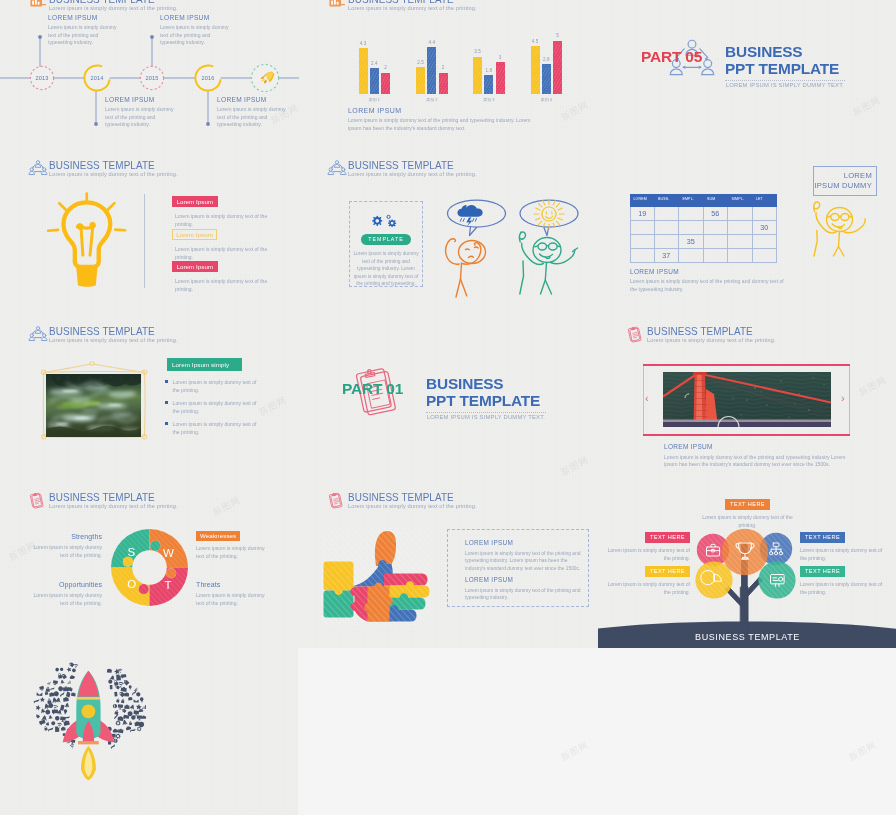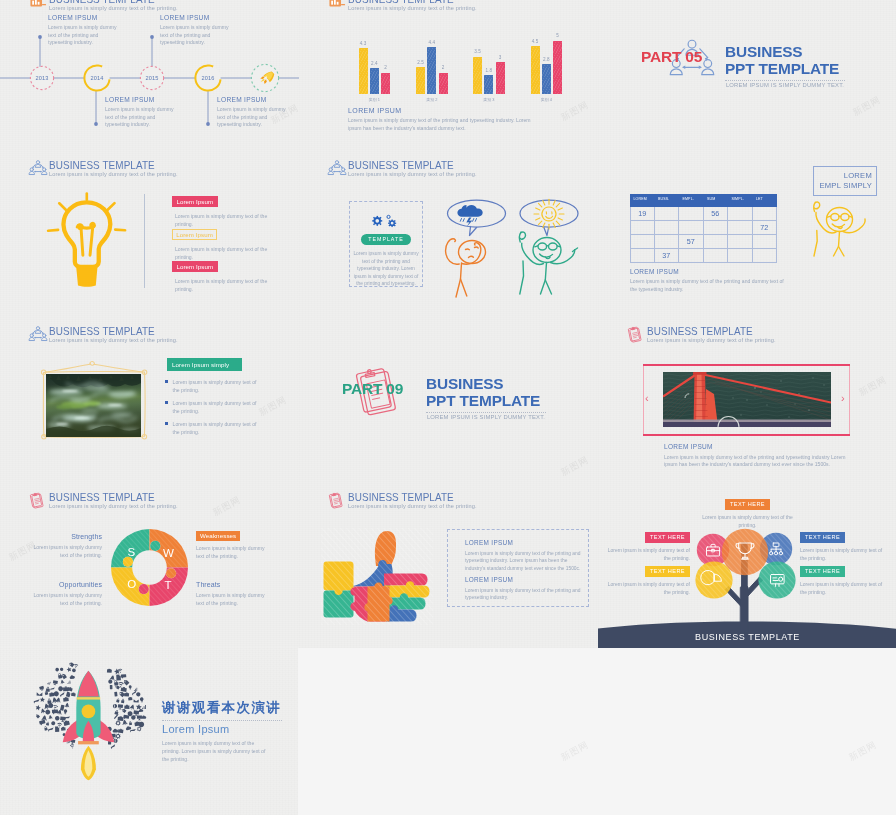--- a/index.html
+++ b/index.html
@@ -408,21 +408,21 @@
     </g>
   </svg>
 </div>
 
 <div class="slide" style="left:598px;top:149px;">
   <div class="paper"></div>
 
   <div style="position:absolute;left:215px;top:17px;width:62px;height:28px;border:0.9px solid #93a9d6;">
     <div style="position:absolute;right:4px;top:4px;text-align:right;font-size:7.6px;color:#5b7ab5;line-height:10px;letter-spacing:.25px;">
       <div>LOREM</div>
-      <div>EMPL SIMPLY</div>
+      <div>IPSUM DUMMY</div>
     </div>
   </div>
 
   <svg style="position:absolute;left:211px;top:55px;" width="60" height="58" viewBox="0 0 60 58">
     <g fill="none" stroke="#f6c21f" stroke-width="1.4" stroke-linecap="round" stroke-linejoin="round">
       <path d="M17.5 15.5 a13 12 0 1 1 26 0 a13 12 0 1 1 -26 0z"></path>
       <path d="M21.8 13 a4.1 3.5 0 1 1 8.2 0 a4.1 3.5 0 1 1 -8.2 0z"></path>
       <path d="M31.8 13 a4.1 3.5 0 1 1 8.2 0 a4.1 3.5 0 1 1 -8.2 0z"></path>
       <path d="M29.9 12.5 c0.8 -0.6 1.2 -0.6 1.9 0"></path>
       <path d="M21.6 12.2 L18.7 13.2"></path>
@@ -457,26 +457,26 @@
             <div style="width:24.5px;height:14.1px;box-sizing:border-box;border-right:0.7px solid #aebcdb;border-bottom:0.7px solid #aebcdb;color:#4a6fb5;font-size:7.2px;display:flex;align-items:center;justify-content:center;">56</div>
             <div style="width:24.5px;height:14.1px;box-sizing:border-box;border-right:0.7px solid #aebcdb;border-bottom:0.7px solid #aebcdb;color:#4a6fb5;font-size:7.2px;display:flex;align-items:center;justify-content:center;"></div>
             <div style="width:24.5px;height:14.1px;box-sizing:border-box;border-right:0.7px solid #aebcdb;border-bottom:0.7px solid #aebcdb;color:#4a6fb5;font-size:7.2px;display:flex;align-items:center;justify-content:center;"></div>
           </div>
           <div style="display:flex;height:14.1px;">
             <div style="width:24.5px;height:14.1px;box-sizing:border-box;border-right:0.7px solid #aebcdb;border-bottom:0.7px solid #aebcdb;border-left:0.7px solid #aebcdb;color:#4a6fb5;font-size:7.2px;display:flex;align-items:center;justify-content:center;"></div>
             <div style="width:24.5px;height:14.1px;box-sizing:border-box;border-right:0.7px solid #aebcdb;border-bottom:0.7px solid #aebcdb;color:#4a6fb5;font-size:7.2px;display:flex;align-items:center;justify-content:center;"></div>
             <div style="width:24.5px;height:14.1px;box-sizing:border-box;border-right:0.7px solid #aebcdb;border-bottom:0.7px solid #aebcdb;color:#4a6fb5;font-size:7.2px;display:flex;align-items:center;justify-content:center;"></div>
             <div style="width:24.5px;height:14.1px;box-sizing:border-box;border-right:0.7px solid #aebcdb;border-bottom:0.7px solid #aebcdb;color:#4a6fb5;font-size:7.2px;display:flex;align-items:center;justify-content:center;"></div>
             <div style="width:24.5px;height:14.1px;box-sizing:border-box;border-right:0.7px solid #aebcdb;border-bottom:0.7px solid #aebcdb;color:#4a6fb5;font-size:7.2px;display:flex;align-items:center;justify-content:center;"></div>
-            <div style="width:24.5px;height:14.1px;box-sizing:border-box;border-right:0.7px solid #aebcdb;border-bottom:0.7px solid #aebcdb;color:#4a6fb5;font-size:7.2px;display:flex;align-items:center;justify-content:center;">72</div>
+            <div style="width:24.5px;height:14.1px;box-sizing:border-box;border-right:0.7px solid #aebcdb;border-bottom:0.7px solid #aebcdb;color:#4a6fb5;font-size:7.2px;display:flex;align-items:center;justify-content:center;">30</div>
           </div>
           <div style="display:flex;height:14.1px;">
             <div style="width:24.5px;height:14.1px;box-sizing:border-box;border-right:0.7px solid #aebcdb;border-bottom:0.7px solid #aebcdb;border-left:0.7px solid #aebcdb;color:#4a6fb5;font-size:7.2px;display:flex;align-items:center;justify-content:center;"></div>
             <div style="width:24.5px;height:14.1px;box-sizing:border-box;border-right:0.7px solid #aebcdb;border-bottom:0.7px solid #aebcdb;color:#4a6fb5;font-size:7.2px;display:flex;align-items:center;justify-content:center;"></div>
-            <div style="width:24.5px;height:14.1px;box-sizing:border-box;border-right:0.7px solid #aebcdb;border-bottom:0.7px solid #aebcdb;color:#4a6fb5;font-size:7.2px;display:flex;align-items:center;justify-content:center;">57</div>
+            <div style="width:24.5px;height:14.1px;box-sizing:border-box;border-right:0.7px solid #aebcdb;border-bottom:0.7px solid #aebcdb;color:#4a6fb5;font-size:7.2px;display:flex;align-items:center;justify-content:center;">35</div>
             <div style="width:24.5px;height:14.1px;box-sizing:border-box;border-right:0.7px solid #aebcdb;border-bottom:0.7px solid #aebcdb;color:#4a6fb5;font-size:7.2px;display:flex;align-items:center;justify-content:center;"></div>
             <div style="width:24.5px;height:14.1px;box-sizing:border-box;border-right:0.7px solid #aebcdb;border-bottom:0.7px solid #aebcdb;color:#4a6fb5;font-size:7.2px;display:flex;align-items:center;justify-content:center;"></div>
             <div style="width:24.5px;height:14.1px;box-sizing:border-box;border-right:0.7px solid #aebcdb;border-bottom:0.7px solid #aebcdb;color:#4a6fb5;font-size:7.2px;display:flex;align-items:center;justify-content:center;"></div>
           </div>
           <div style="display:flex;height:14.1px;">
             <div style="width:24.5px;height:14.1px;box-sizing:border-box;border-right:0.7px solid #aebcdb;border-bottom:0.7px solid #aebcdb;border-left:0.7px solid #aebcdb;color:#4a6fb5;font-size:7.2px;display:flex;align-items:center;justify-content:center;"></div>
             <div style="width:24.5px;height:14.1px;box-sizing:border-box;border-right:0.7px solid #aebcdb;border-bottom:0.7px solid #aebcdb;color:#4a6fb5;font-size:7.2px;display:flex;align-items:center;justify-content:center;">37</div>
             <div style="width:24.5px;height:14.1px;box-sizing:border-box;border-right:0.7px solid #aebcdb;border-bottom:0.7px solid #aebcdb;color:#4a6fb5;font-size:7.2px;display:flex;align-items:center;justify-content:center;"></div>
             <div style="width:24.5px;height:14.1px;box-sizing:border-box;border-right:0.7px solid #aebcdb;border-bottom:0.7px solid #aebcdb;color:#4a6fb5;font-size:7.2px;display:flex;align-items:center;justify-content:center;"></div>
             <div style="width:24.5px;height:14.1px;box-sizing:border-box;border-right:0.7px solid #aebcdb;border-bottom:0.7px solid #aebcdb;color:#4a6fb5;font-size:7.2px;display:flex;align-items:center;justify-content:center;"></div>
@@ -627,21 +627,21 @@
       <circle cx="17.5" cy="4.6" r="1.8"></circle>
       <rect x="12" y="16" width="19" height="25" rx="1" stroke-width="1"></rect>
       <g stroke-width="0.9">
         <path d="M14.5 20.5 h12"></path>
             <path d="M14.5 24.5 h12"></path>
             <path d="M14.5 28.5 h12"></path>
             <path d="M14.5 32.5 h8"></path>
       </g>
     </g>
   </svg>
-  <div style="position:absolute;left:43px;top:65px;font-size:15.5px;font-weight:bold;color:#2aa285;letter-spacing:-0.2px;">PART 09</div>
+  <div style="position:absolute;left:43px;top:65px;font-size:15.5px;font-weight:bold;color:#2aa285;letter-spacing:-0.2px;">PART 01</div>
   <div style="position:absolute;left:127px;top:60px;font-size:15.4px;font-weight:bold;color:#3c6ab5;letter-spacing:-0.15px;line-height:17.2px;">
     <div>BUSINESS</div>
     <div>PPT TEMPLATE</div>
   </div>
   <div style="position:absolute;left:127px;top:96.5px;width:120px;border-top:1px dotted #b5bcc9;"></div>
   <div style="position:absolute;left:127px;top:99px;width:120px;text-align:center;font-size:5.85px;color:#9aa7bb;letter-spacing:.2px;white-space:nowrap;">LOREM IPSUM IS SIMPLY DUMMY TEXT.</div>
 </div>
 
 <div class="slide" style="left:598px;top:315px;">
   <div class="paper"></div>
@@ -1410,26 +1410,20 @@
       <path d="M73.5 73 h33 v3.4 h-33z" fill="#f3d45e"></path>
       <circle cx="90" cy="93" r="9.6" fill="#f6c72c"></circle>
       <path d="M90 106 C84.5 114 82 123 82 136 L98 136 C98 123 95.5 114 90 106 Z" fill="#ef5b77"></path>
       <path d="M75.5 134.5 h29 v4.6 h-29z" fill="#f09a5c"></path>
       <path d="M90 141 C82.5 150 79.5 162 79.5 174 C82.5 183 86 187.5 90 189.5 C94 187.5 97.5 183 100.5 174 C100.5 162 97.5 150 90 141 Z" fill="#f6c72c"></path>
       <path d="M90 147.5 C86 155 84.5 164 84.5 173 C86 180 88 183 90 184.5 C92 183 94 180 95.5 173 C95.5 164 94 155 90 147.5 Z" fill="#fbe99a"></path>
     </g>
 
   </svg>
 
-  <div style="position:absolute;left:162px;top:52px;">
-    <div style="font-size:13.5px;font-weight:bold;color:#3c6ab5;letter-spacing:1.4px;">谢谢观看本次演讲</div>
-    <div style="margin-top:3px;width:120px;border-top:1px dotted #b5bcc9;"></div>
-    <div style="margin-top:2px;font-size:11px;color:#5b8bc9;letter-spacing:.3px;">Lorem Ipsum</div>
-    <div style="margin-top:4px;width:107px;font-size:5.1px;color:#9aa7bb;line-height:8.2px;">Lorem ipsum is simply dummy text of the printing. Lorem ipsum is simply dummy text of the printing.</div>
-  </div>
 </div>
 
 <div style="position:absolute;left:298px;top:648px;width:598px;height:167px;background:#f5f5f5;"></div>
 
 <div id="watermarks">
       <div style="position:absolute;left:560px;top:105px;font-family:'DejaVu Sans',sans-serif;font-size:9px;letter-spacing:1px;color:rgba(125,125,125,0.13);transform:rotate(-28deg);white-space:nowrap;">新图网</div>
       <div style="position:absolute;left:258px;top:400px;font-family:'DejaVu Sans',sans-serif;font-size:9px;letter-spacing:1px;color:rgba(125,125,125,0.13);transform:rotate(-28deg);white-space:nowrap;">新图网</div>
       <div style="position:absolute;left:858px;top:380px;font-family:'DejaVu Sans',sans-serif;font-size:9px;letter-spacing:1px;color:rgba(125,125,125,0.13);transform:rotate(-28deg);white-space:nowrap;">新图网</div>
       <div style="position:absolute;left:560px;top:745px;font-family:'DejaVu Sans',sans-serif;font-size:9px;letter-spacing:1px;color:rgba(125,125,125,0.13);transform:rotate(-28deg);white-space:nowrap;">新图网</div>
       <div style="position:absolute;left:848px;top:745px;font-family:'DejaVu Sans',sans-serif;font-size:9px;letter-spacing:1px;color:rgba(125,125,125,0.13);transform:rotate(-28deg);white-space:nowrap;">新图网</div>

